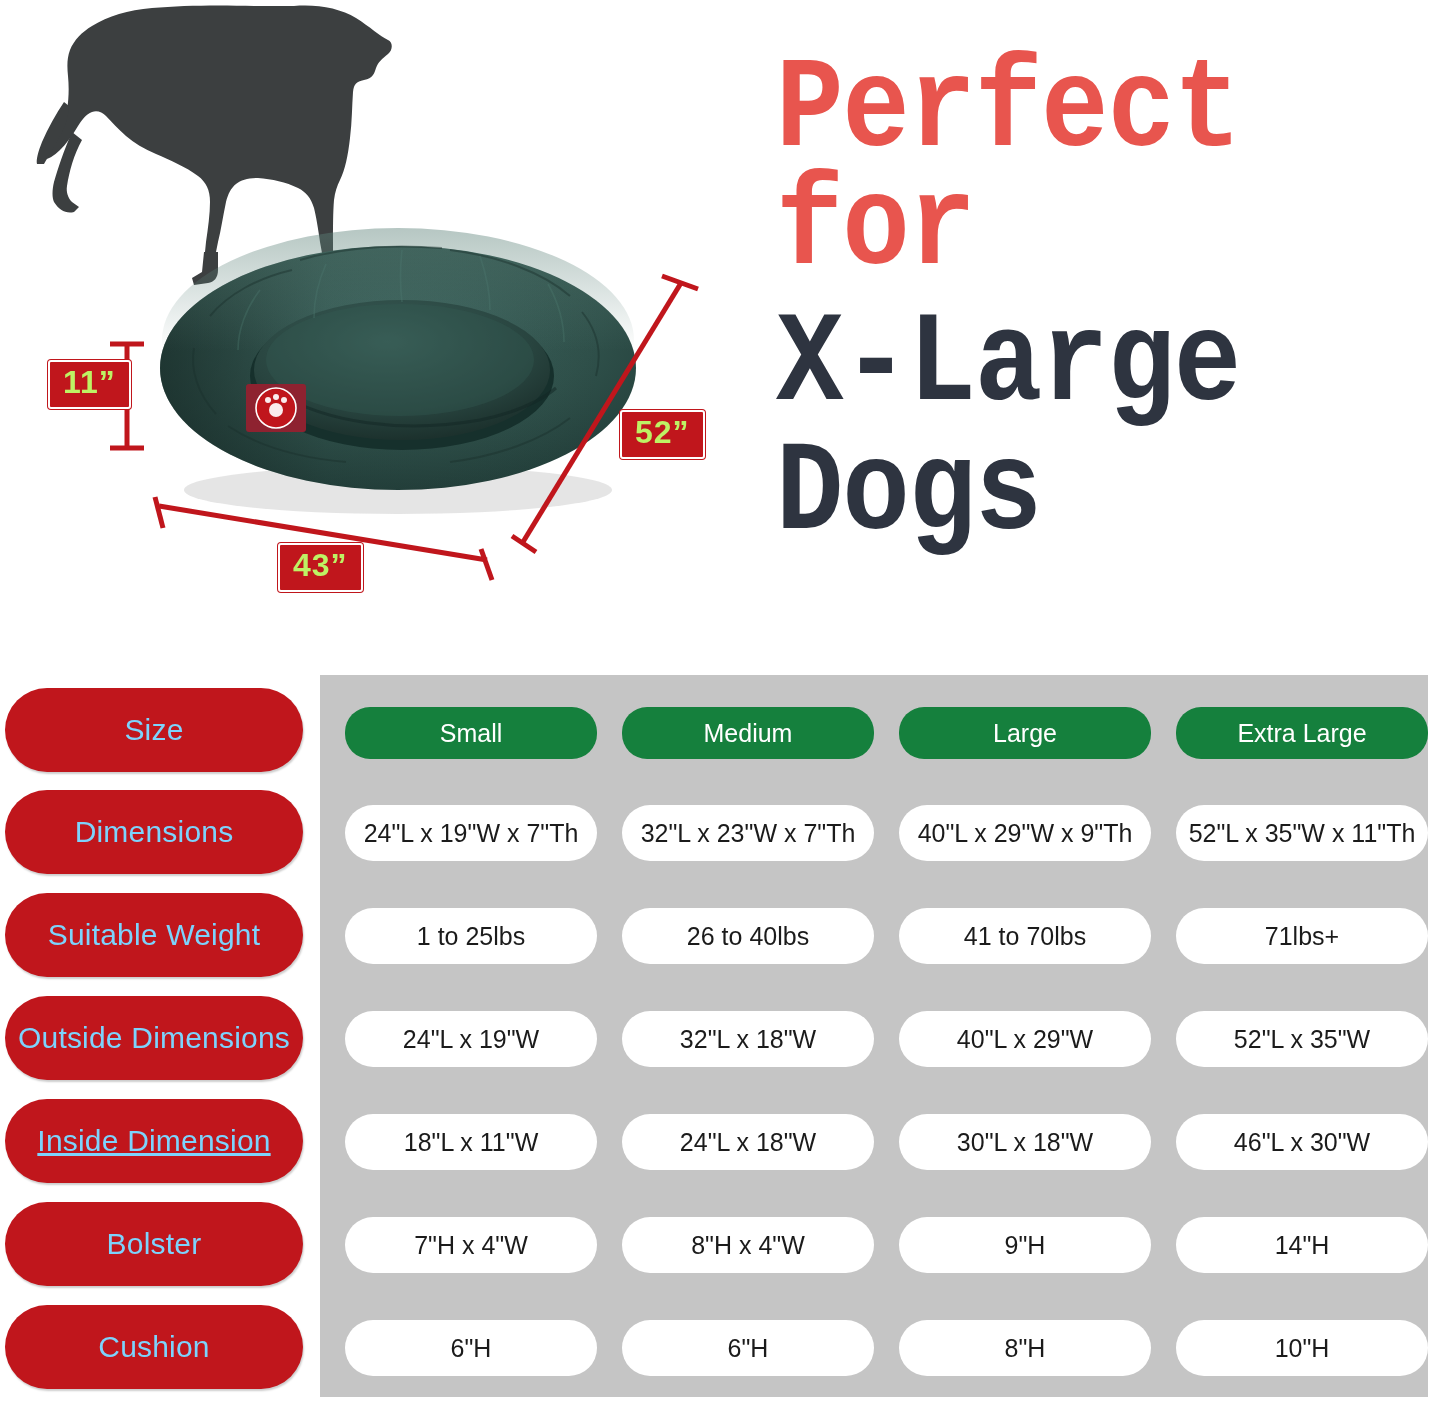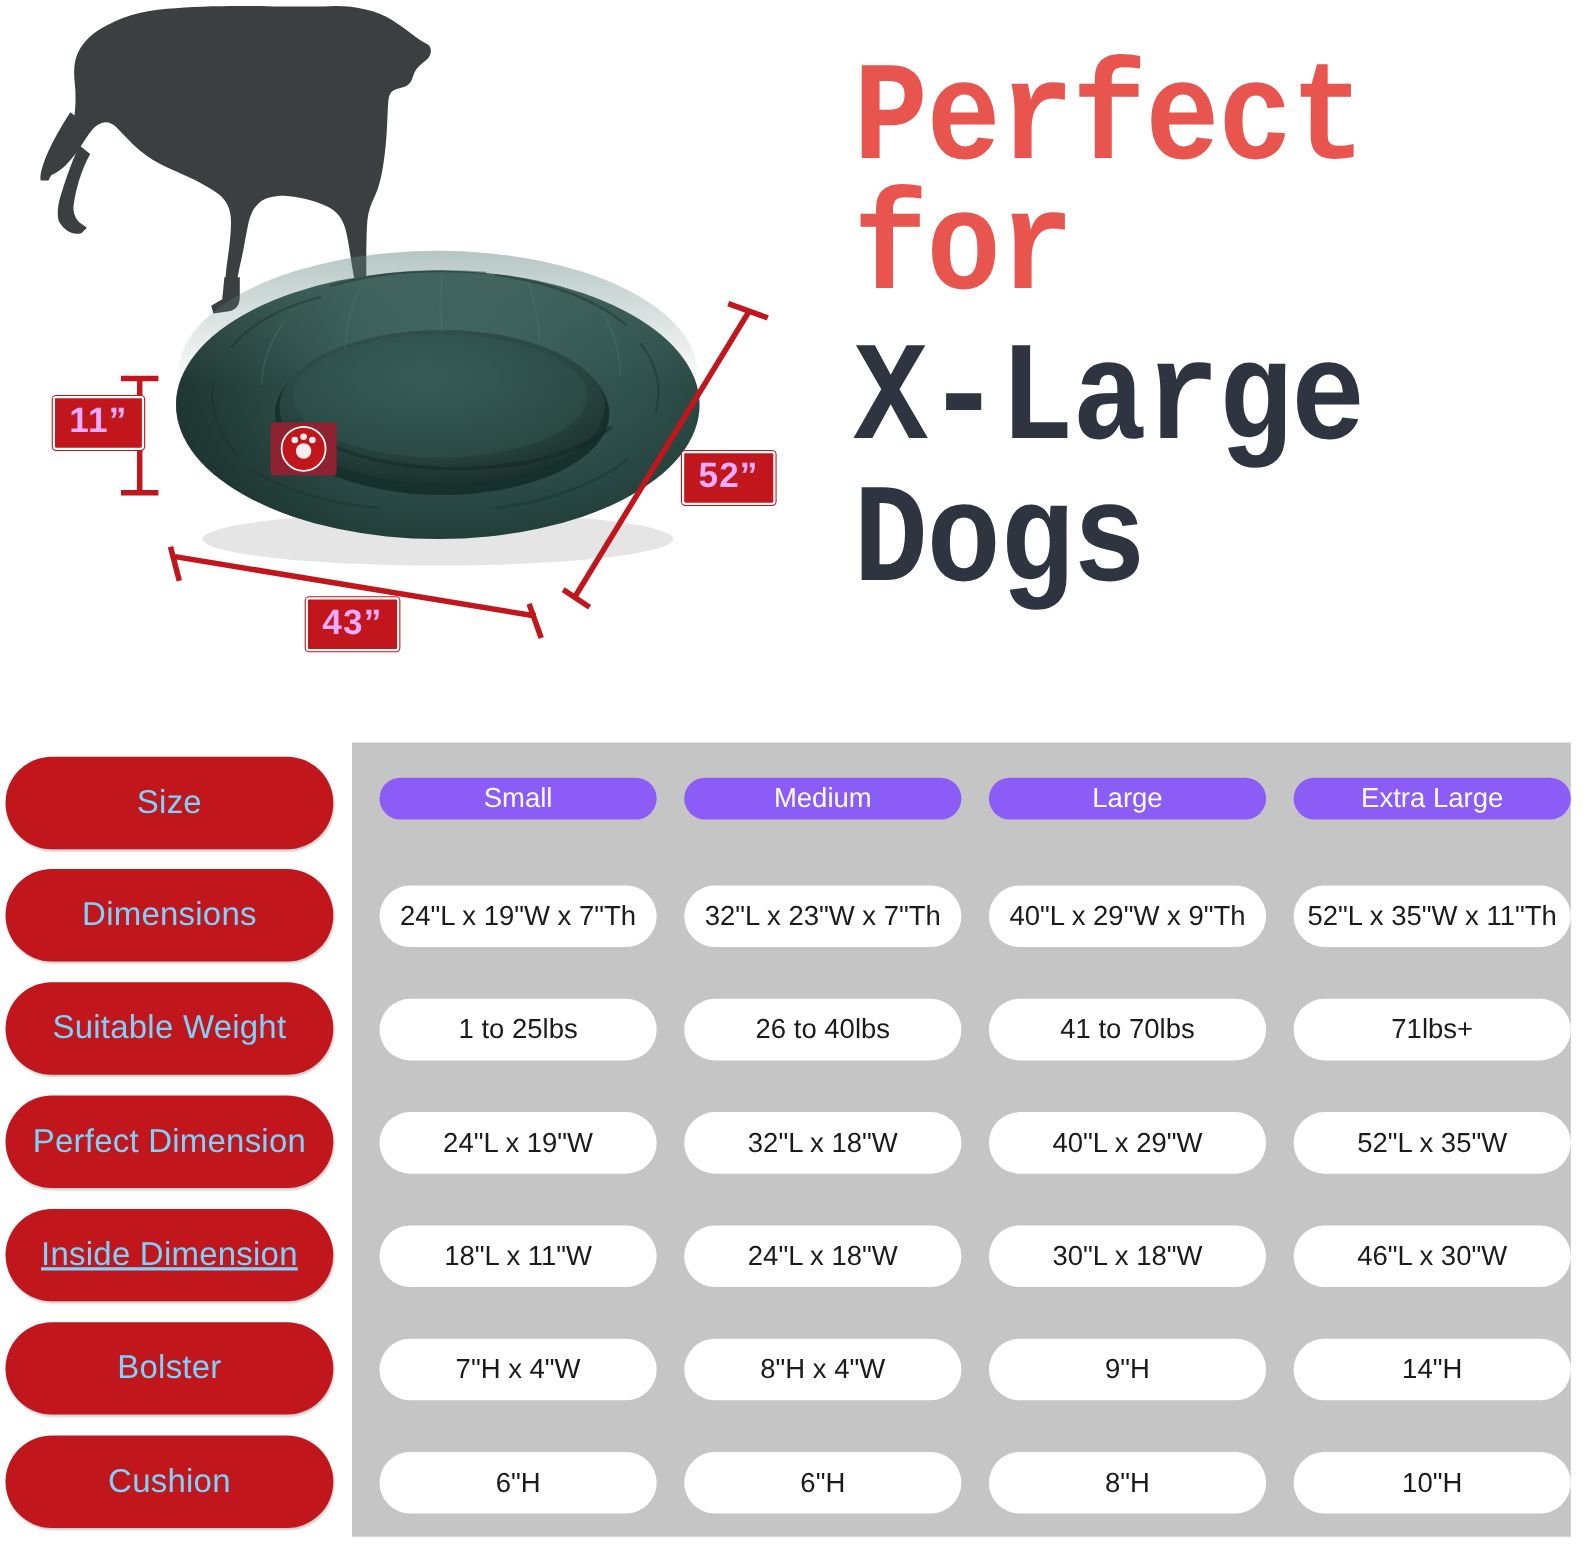--- a/index.html
+++ b/index.html
@@ -34,21 +34,21 @@
     transform-origin:left center;
   }
   #hl-1{ color:#E8554E; font-size:128px; }
   #hl-2{ color:#2E3440; font-size:128px; margin-top:18px; }
   #hl-3{ color:#2E3440; font-size:128px; margin-top:12px; }
 
   
   .dim-box{
     position:absolute;
     background:#C0161C;
-    color:#f0abfc;
+    color:#bef264;
     font-weight:bold;
     font-size:32px;
     letter-spacing:1px;
     padding:4px 13px 7px 13px;
     border-radius:3px;
     border:2px solid #ffffff;
     box-shadow:0 0 0 1px #C0161C;
     line-height:1.05;
     white-space:nowrap;
   }
@@ -84,23 +84,23 @@
 
   .cell{
     position:absolute;
     height:56px;
     display:flex; align-items:center; justify-content:center;
     font-size:25px;
     border-radius:28px;
     white-space:nowrap;
   }
   .cell.header{
-    background:#8b5cf6;
+    background:#15803d;
     color:#ffffff;
-    height:38px;
+    height:52px;
     border-radius:25px;
     font-size:25px;
   }
   .cell.value{
     background:#ffffff;
     color:#1b1b1b;
   }
 </style>
 </head>
 <body>
@@ -219,21 +219,21 @@
   <div class="dim-box" id="dim-width">43”</div>
 
 </div>
 
 <div id="size-table">
   <div id="table-bg"></div>
   <div id="row-labels">
       <div class="row-label" style="top: 16px;">Size</div>
       <div class="row-label" style="top: 221px;">Suitable Weight</div>
       <div class="row-label" style="top: 118px;">Dimensions</div>
-      <div class="row-label" style="top: 324px;">Perfect Dimension</div>
+      <div class="row-label" style="top: 324px;">Outside Dimensions</div>
       <div class="row-label" style="top: 427px; text-decoration: underline;">Inside Dimension</div>
       <div class="row-label" style="top: 530px;">Bolster</div>
       <div class="row-label" style="top: 633px;">Cushion</div>
     </div>
   <div id="grid">
       <div class="cell header" style="left: 25px; top: 32px; width: 252px;">Small</div>
       <div class="cell header" style="left: 302px; top: 32px; width: 252px;">Medium</div>
       <div class="cell header" style="left: 579px; top: 32px; width: 252px;">Large</div>
       <div class="cell header" style="left: 856px; top: 32px; width: 252px;">Extra Large</div>
       <div class="cell value" style="left: 25px; top: 130px; width: 252px;">24"L x 19"W x 7"Th</div>

